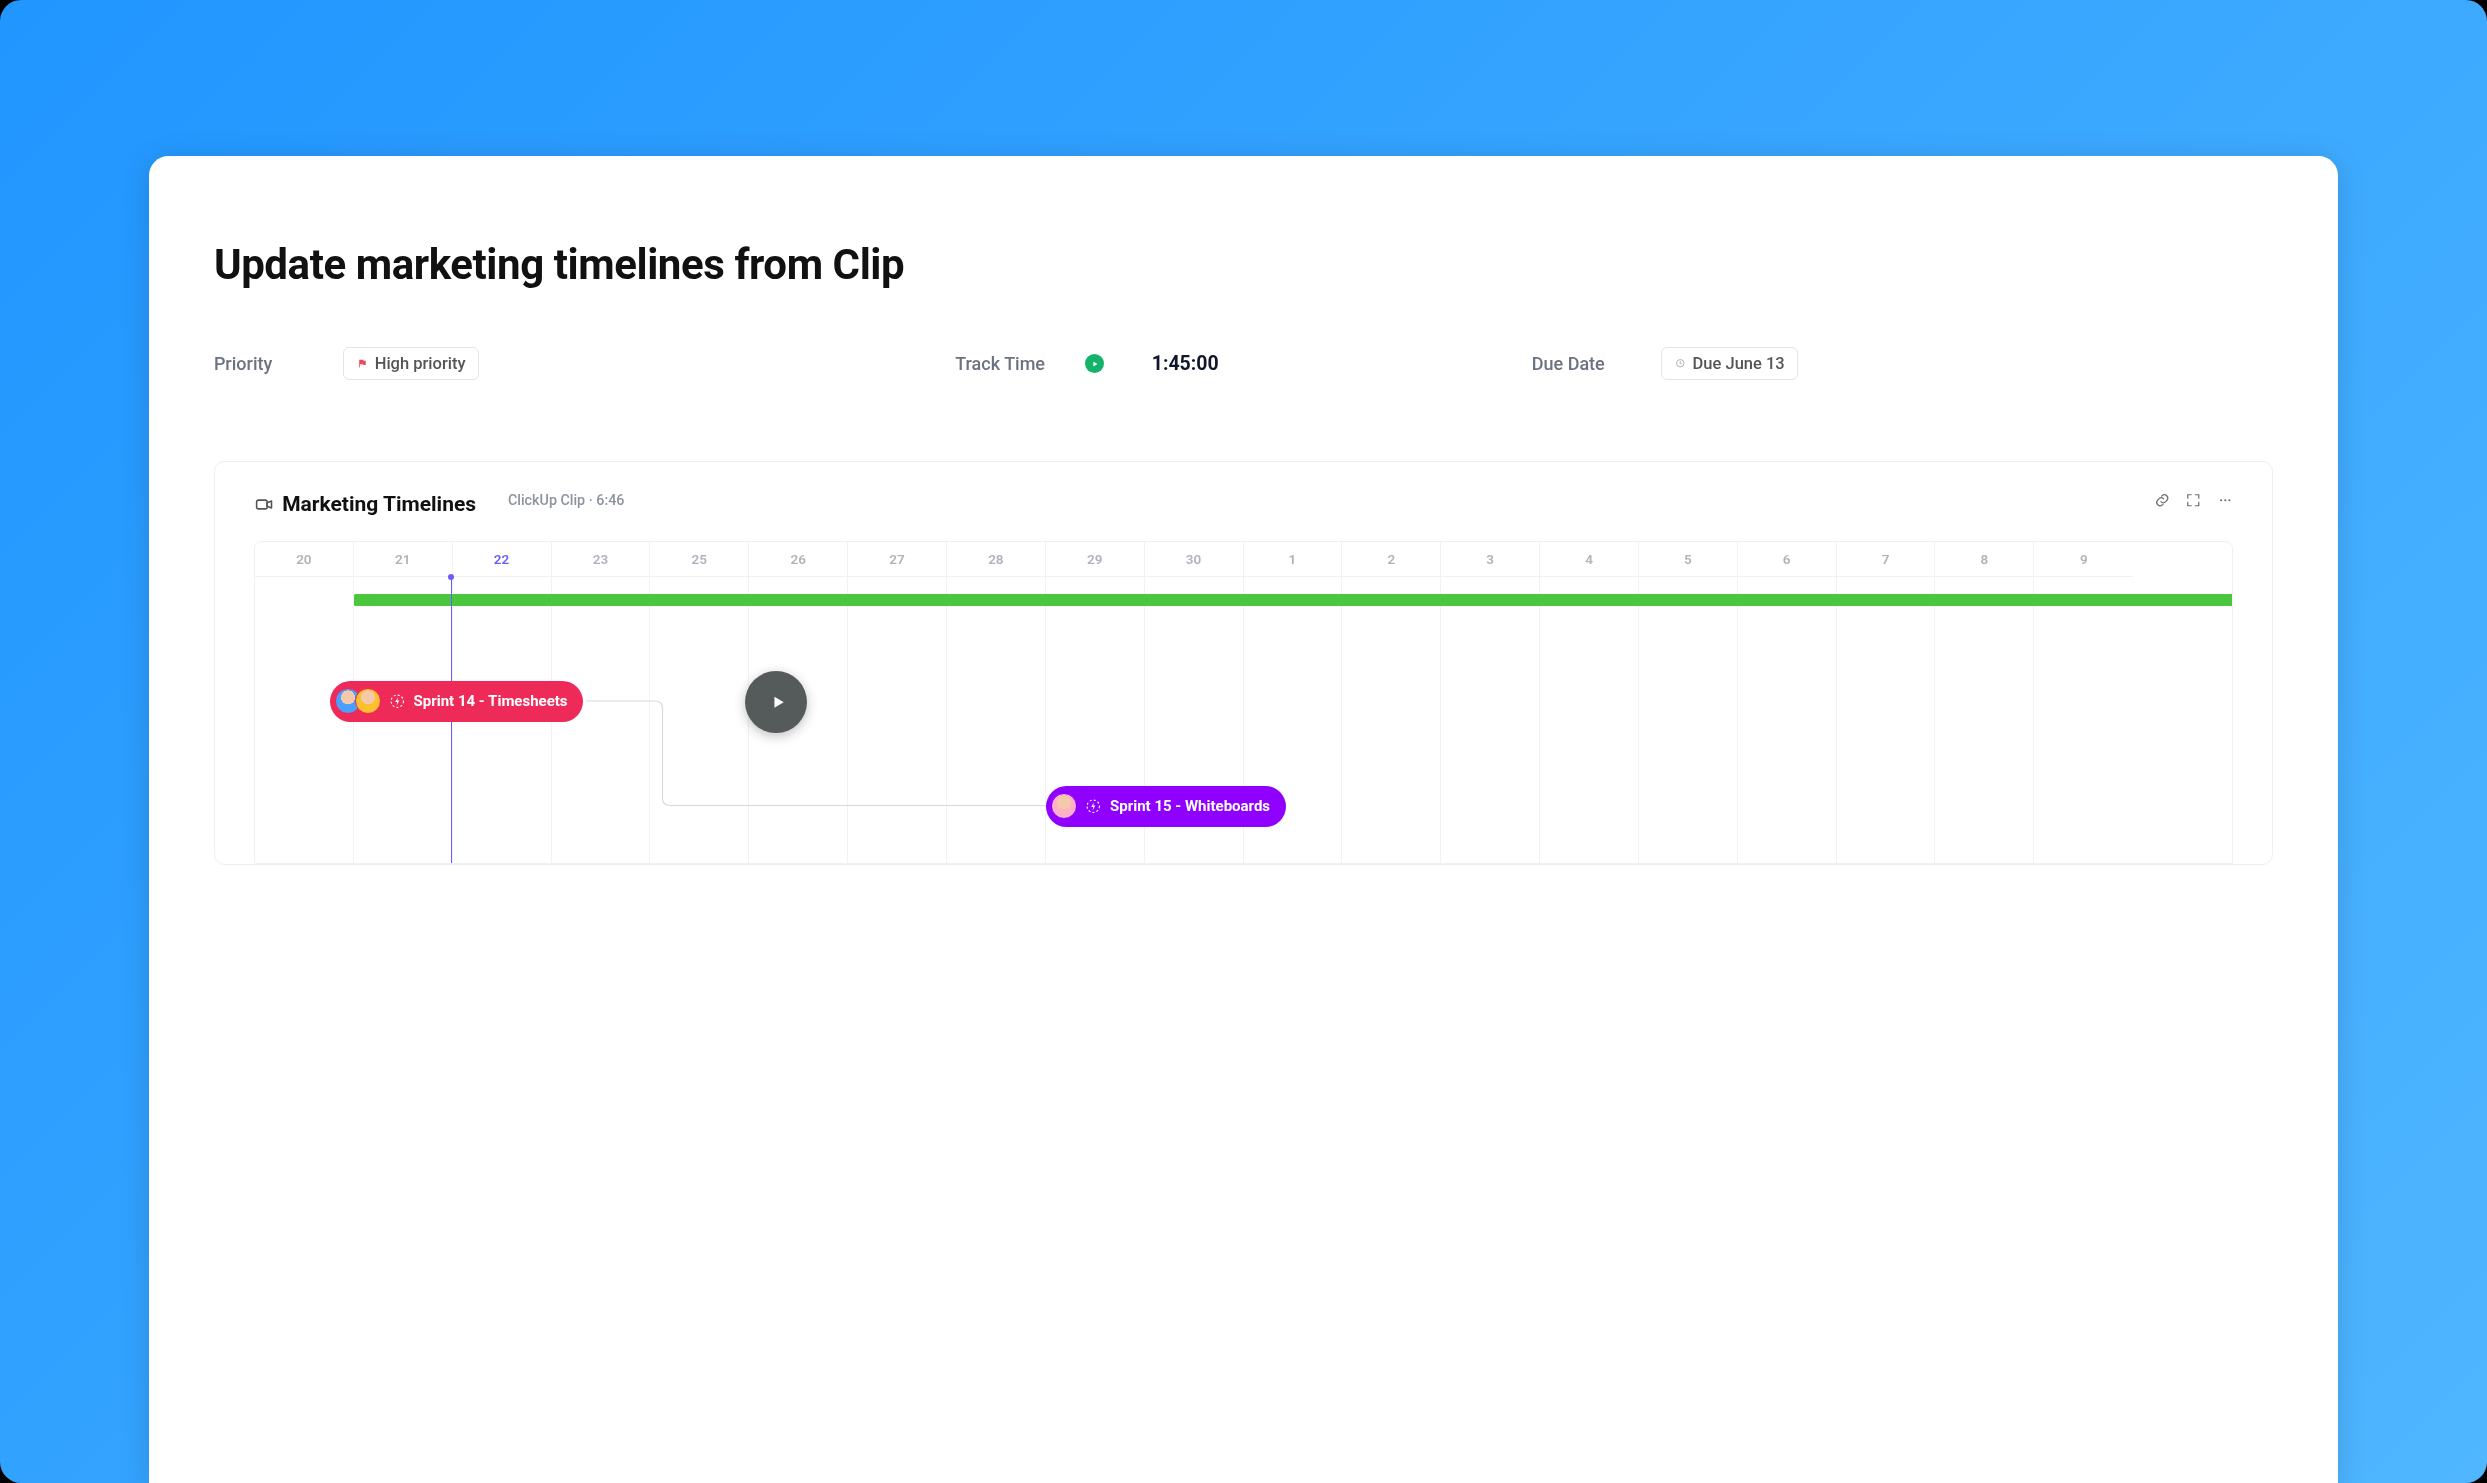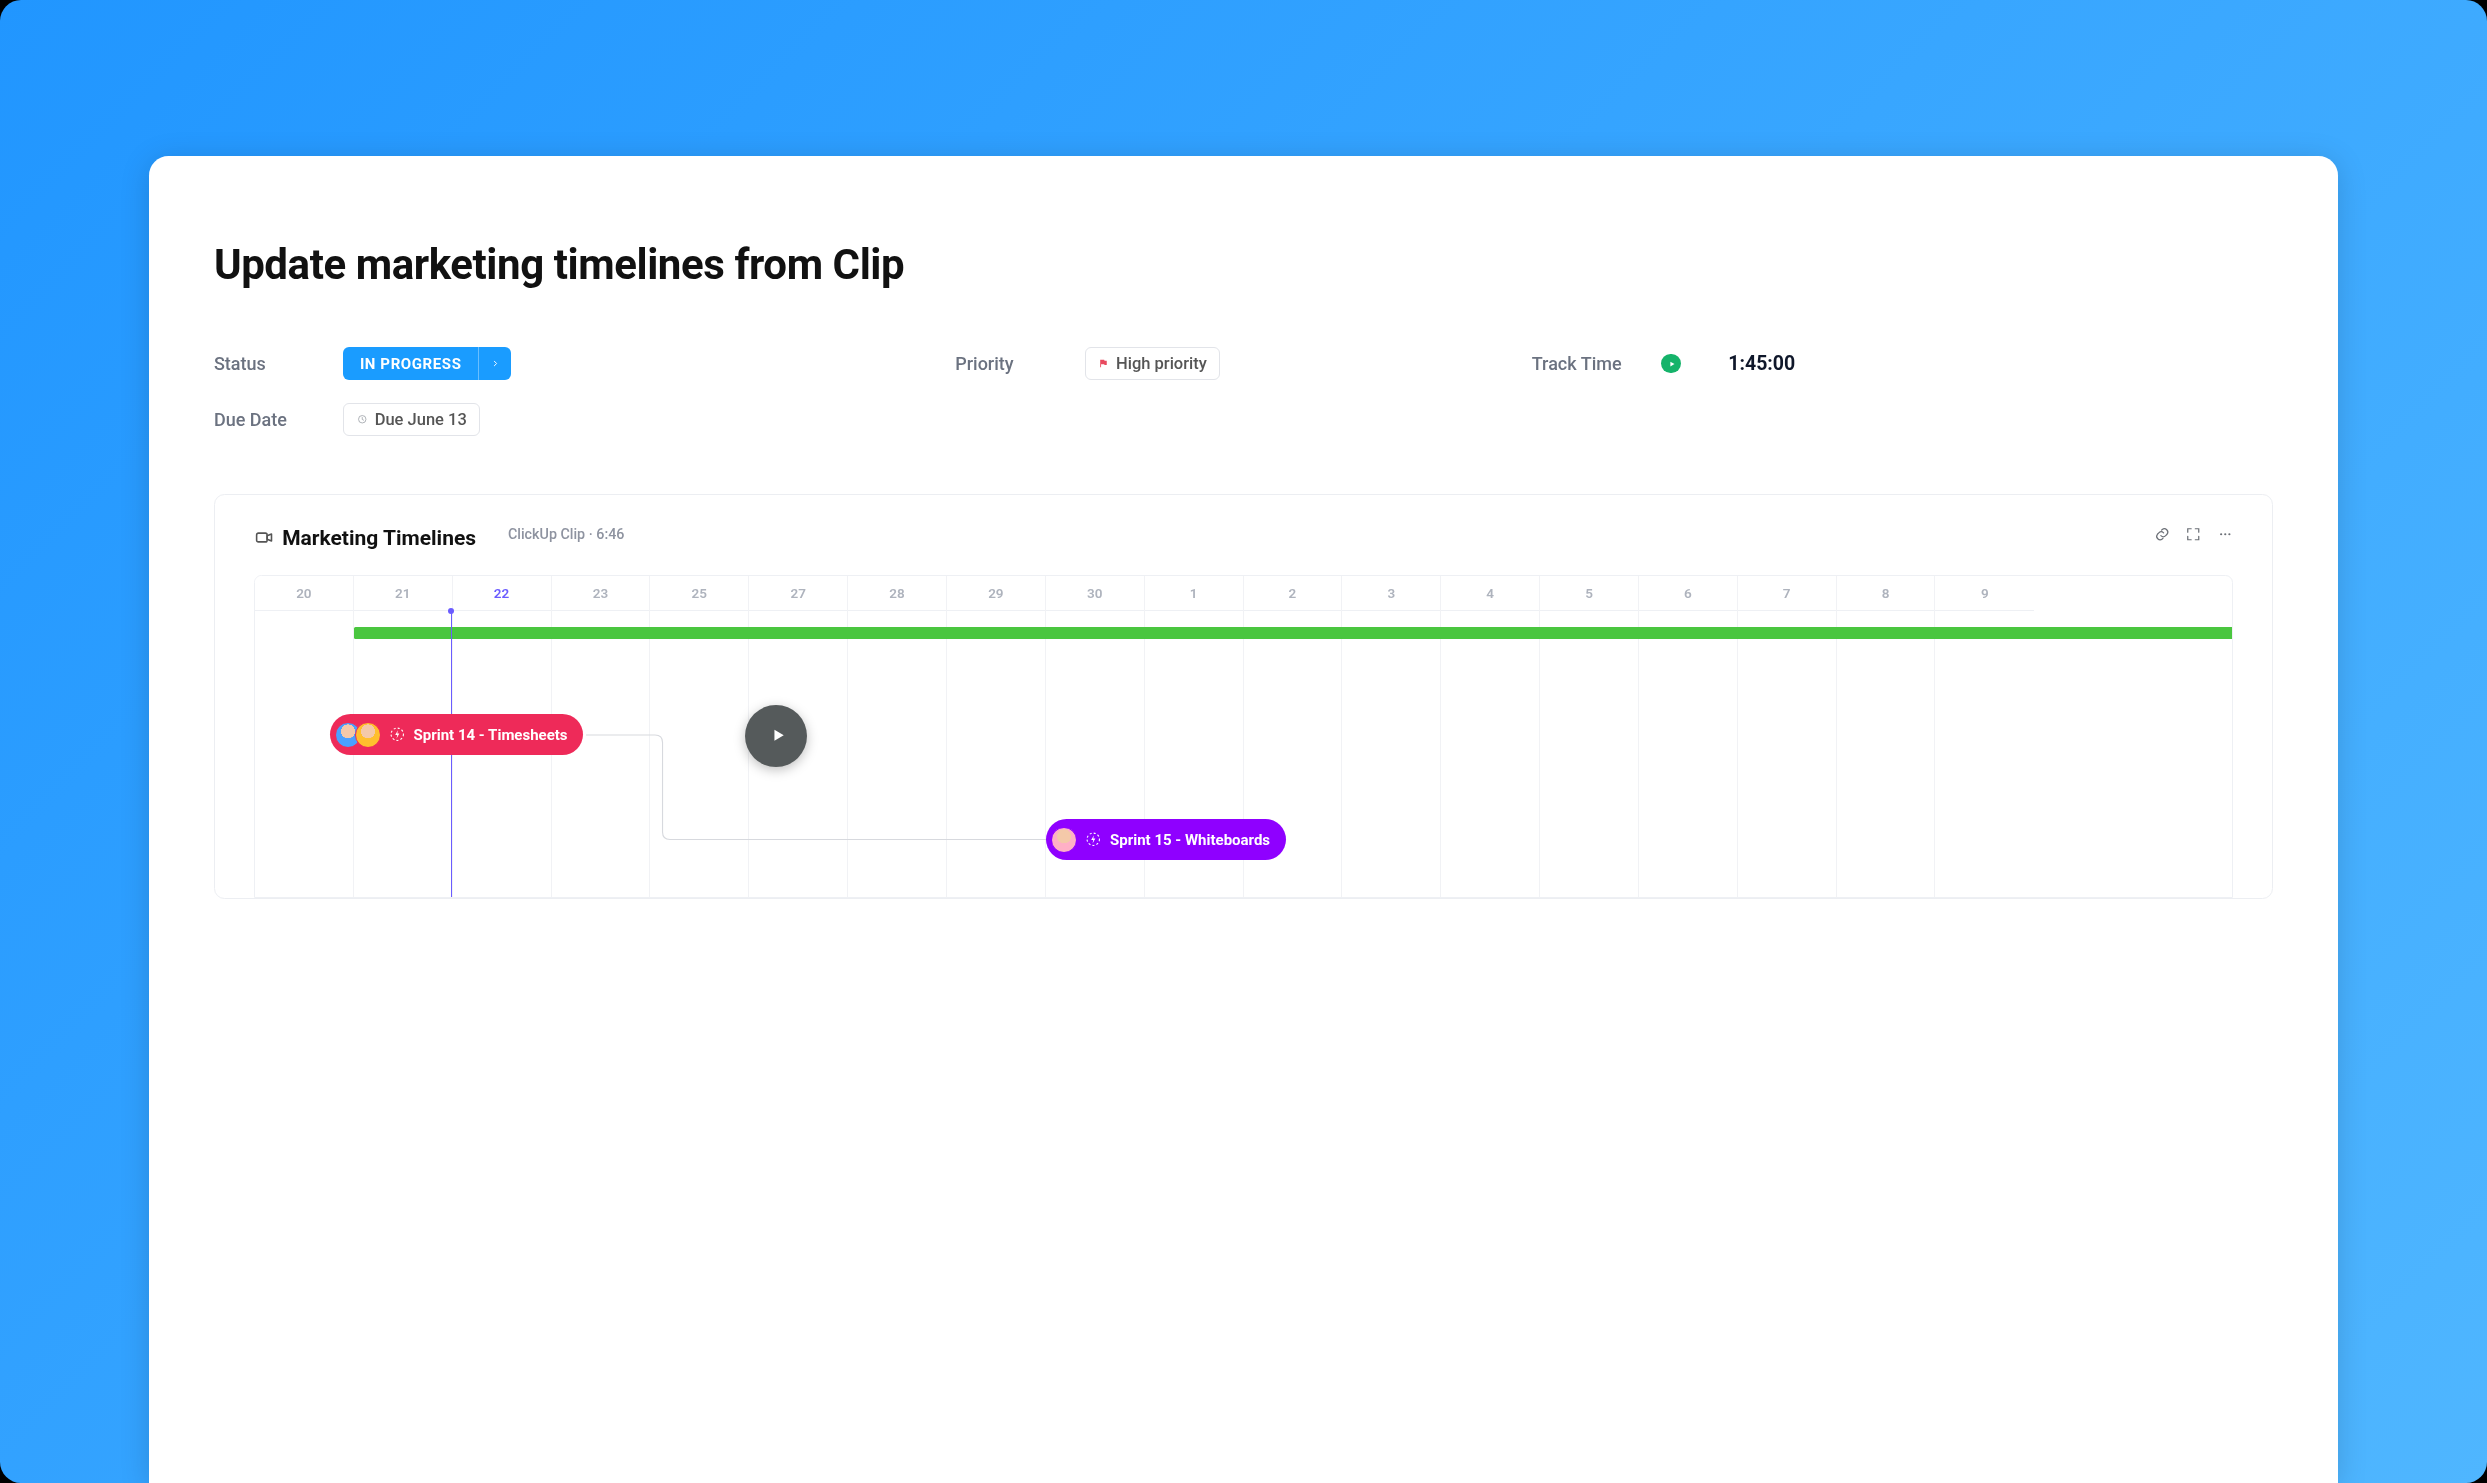--- a/index.html
+++ b/index.html
@@ -279,31 +279,20 @@
 </head>
 <body>
 
 <div class="stage">
   <div class="window">
 
     <h1 class="title">Update marketing timelines from Clip</h1>
 
     <div class="meta">
 
-      <div class="cell">
-        <span class="label">Status</span>
-        <span class="status-pill">
-          <span class="txt">IN PROGRESS</span>
-          <span class="nxt">
-            <svg viewBox="0 0 24 24" width="9" height="9">
-                <path d="M9 6l6 6-6 6" stroke="#fff" stroke-width="2.5" fill="none" stroke-linecap="round" stroke-linejoin="round"></path>
-              </svg>
-          </span>
-        </span>
-      </div>
 
 
       <div class="cell">
         <span class="label">Priority</span>
         <span class="pill-outline">
           <svg class="flag" viewBox="0 0 24 24" width="10.5" height="10.5">
               <path fill="currentColor" d="M5 3v18h2v-7h7l1 2h5V6h-5l-1-2H5z"></path>
             </svg>
           <span>High priority</span>
         </span>
@@ -371,20 +360,23 @@
             <div class="tl-col">
               <div class="tl-date current">22</div>
             </div>
             <div class="tl-col">
               <div class="tl-date">23</div>
             </div>
             <div class="tl-col">
               <div class="tl-date">25</div>
             </div>
             <div class="tl-col">
+              <div class="tl-date">26</div>
+            </div>
+            <div class="tl-col">
               <div class="tl-date">27</div>
             </div>
             <div class="tl-col">
               <div class="tl-date">28</div>
             </div>
             <div class="tl-col">
               <div class="tl-date">29</div>
             </div>
             <div class="tl-col">
               <div class="tl-date">30</div>

